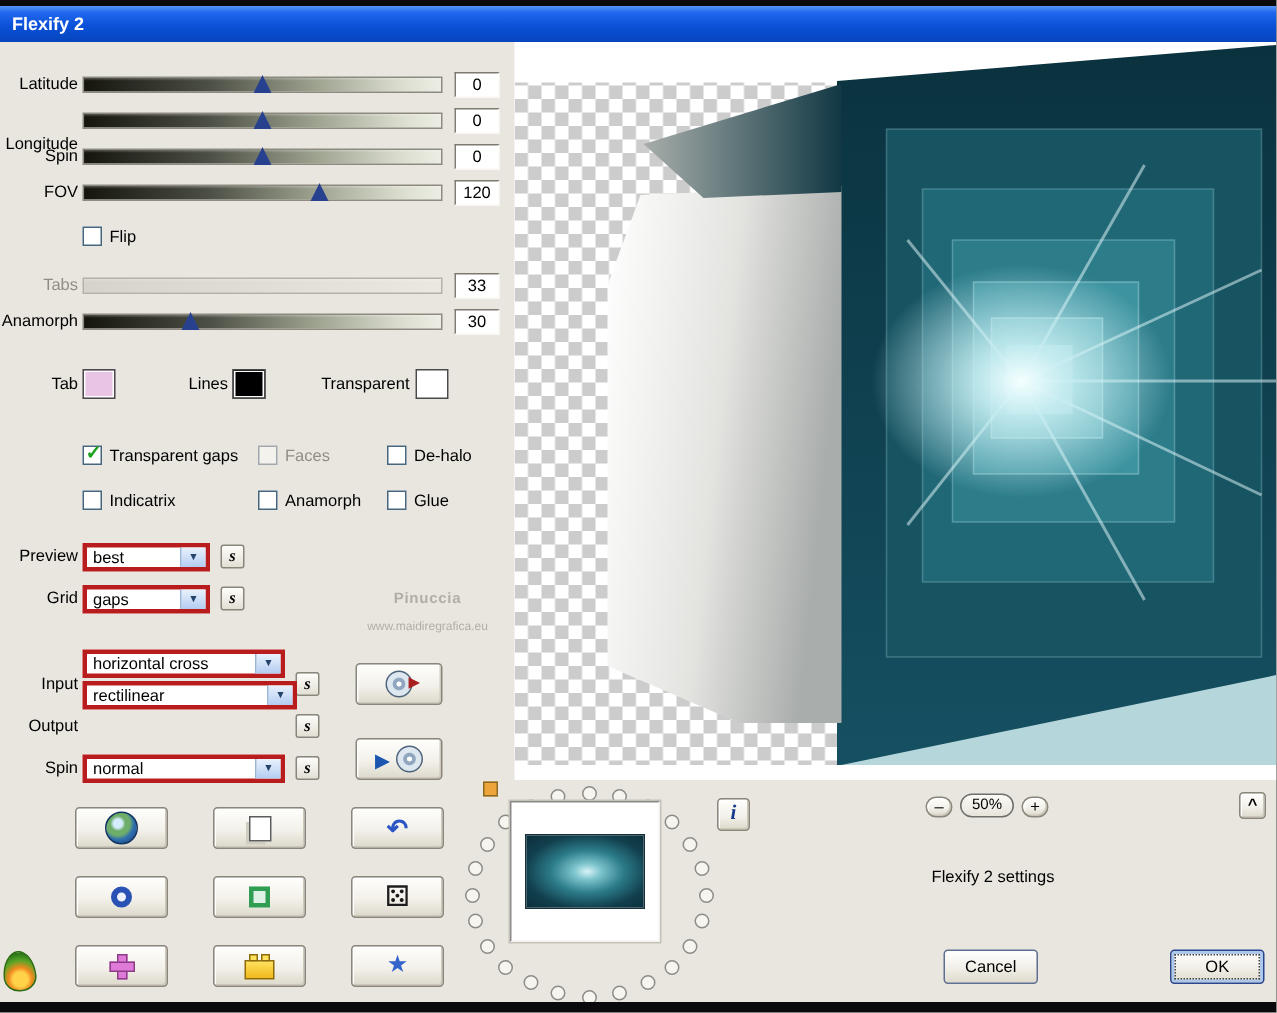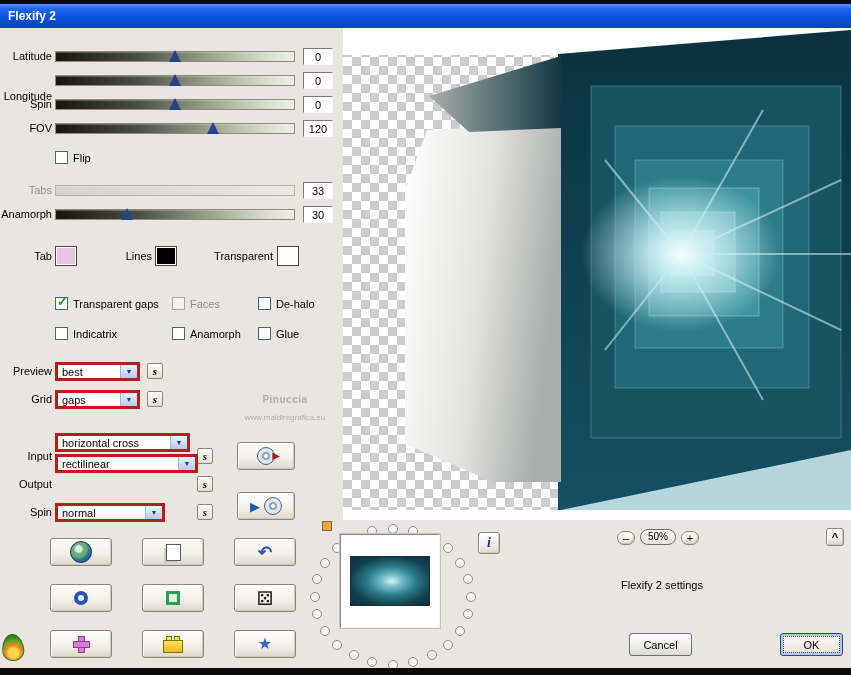--- a/index.html
+++ b/index.html
@@ -214,21 +214,21 @@
   </div>
 
   <div class="rowlabel" style="top:478px">Output</div>
   <div class="combo" style="left:55px;top:454px;width:143px">
     <span class="combo-val">rectilinear</span>
     <span class="combo-btn">▼</span>
   </div>
   <div class="sbtn" style="left:197px;top:476px">s</div>
 
   <div class="rowlabel" style="top:506px">Spin</div>
-  <div class="combo" style="left:55px;top:503px;width:110px">
+  <div class="combo" style="left:55px;top:503px;width:135px">
     <span class="combo-val">normal</span>
     <span class="combo-btn">▼</span>
   </div>
   <div class="sbtn" style="left:197px;top:504px">s</div>
   <div class="xpbtn" style="left:237px;top:492px;width:58px;height:28px">
     <span class="playblue">▶</span>
     <span class="ic-cd"></span>
   </div>
 
   <div class="xpbtn gridbtn" style="left:50px;top:538px">

